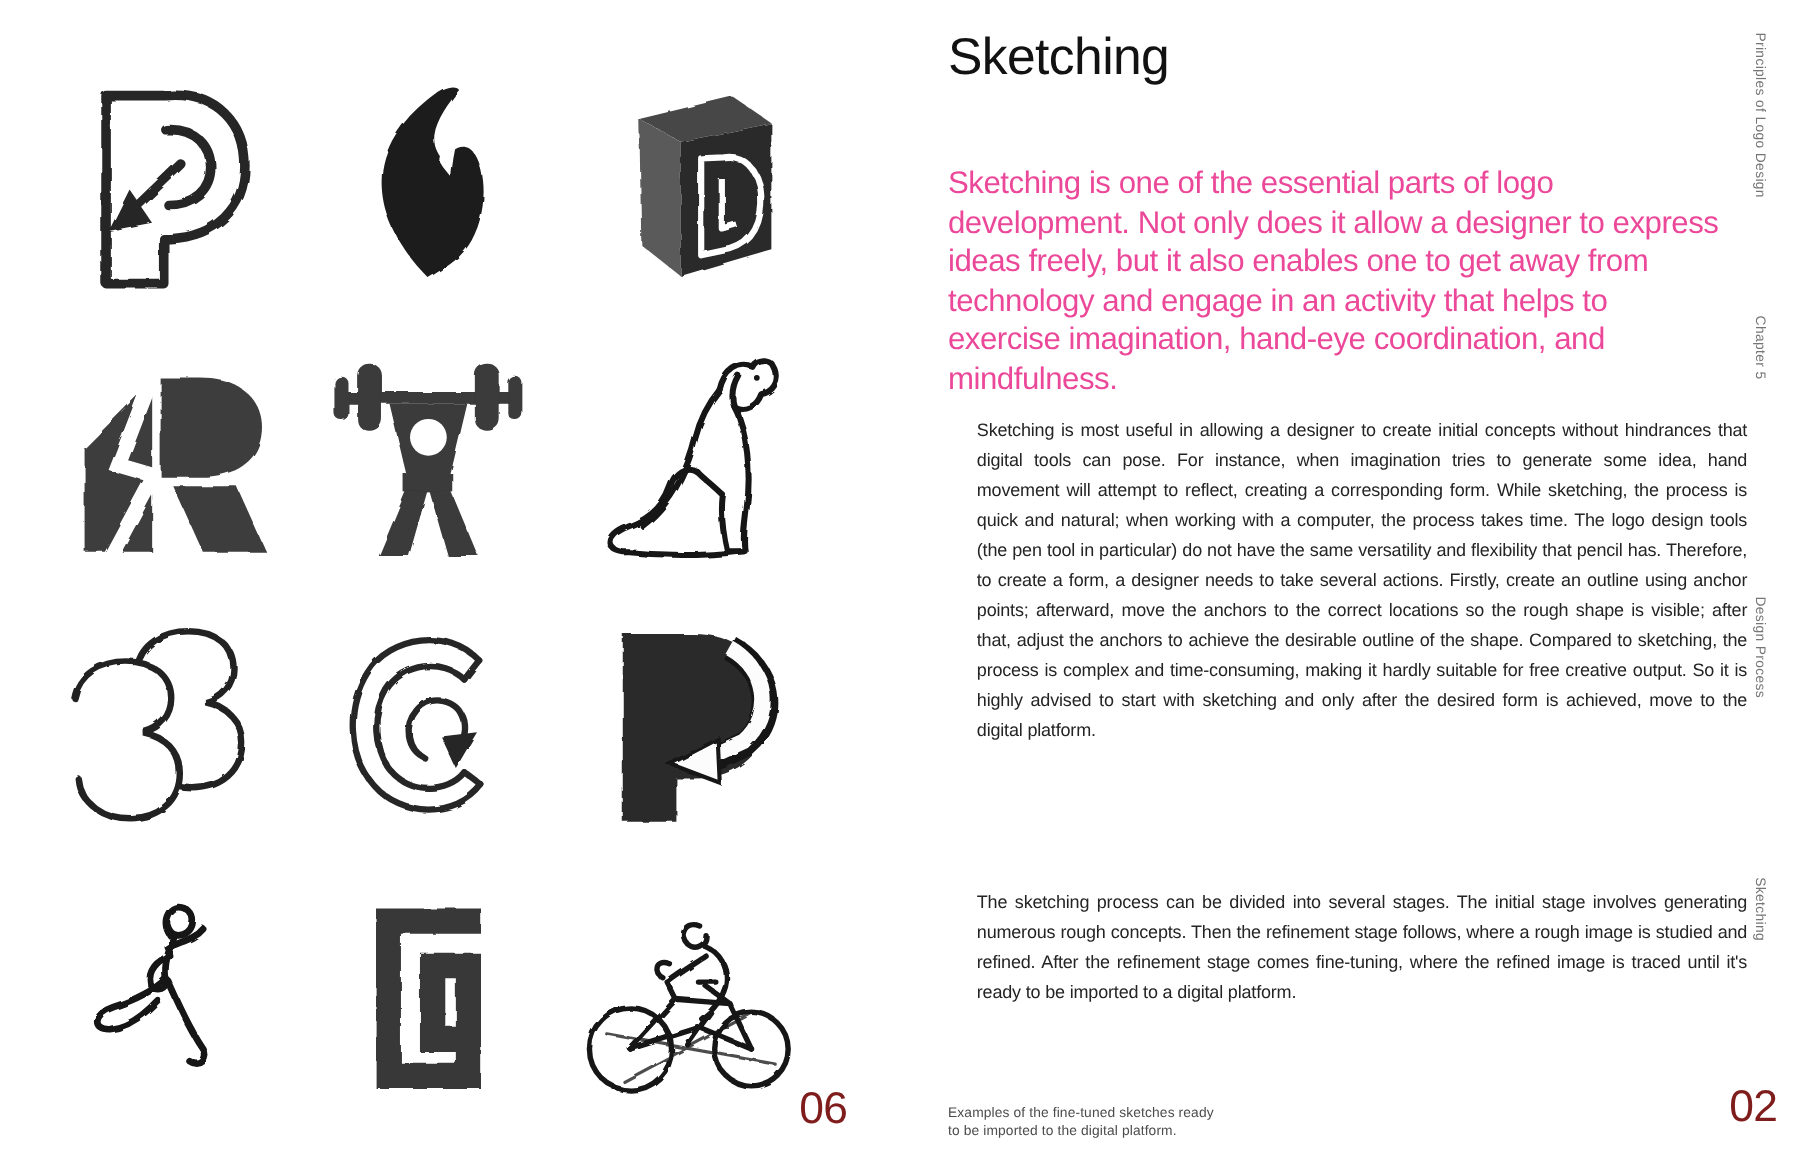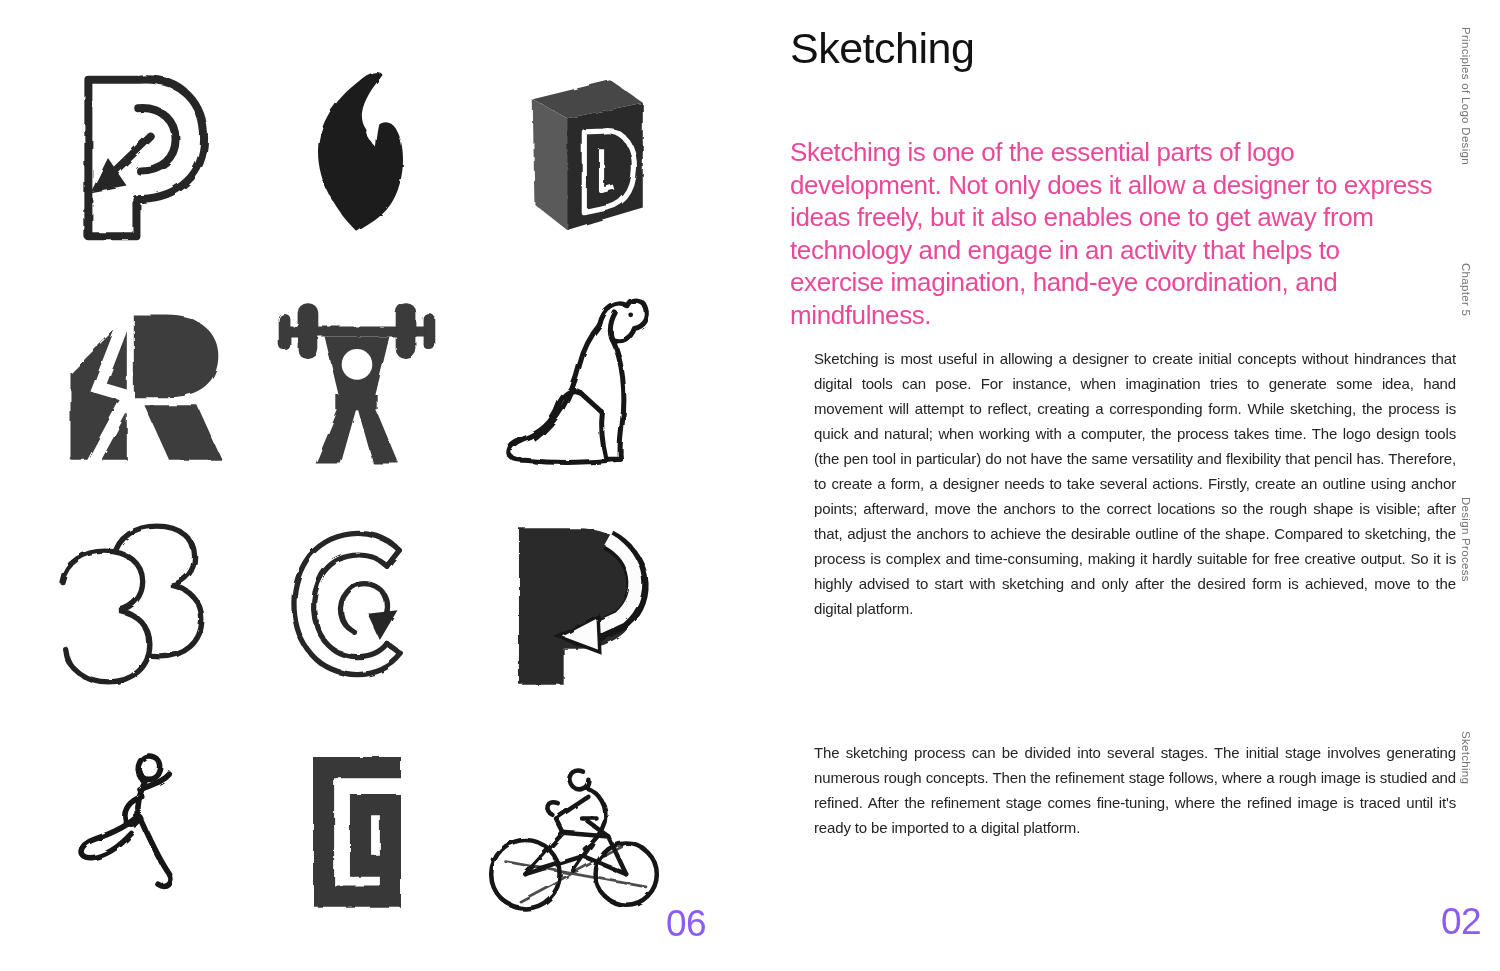--- a/index.html
+++ b/index.html
@@ -9,21 +9,21 @@
 
   
   .sketch-grid { position:absolute; left:32px; top:36px; width:650px; height:908px;
                  display:grid; grid-template-columns:repeat(3,1fr);
                  grid-template-rows:repeat(4,1fr);
                  align-items:center; justify-items:center; }
   .sketch-cell { display:flex; align-items:center; justify-content:center;
                  width:100%; height:100%; }
   .sketch-cell svg { display:block; }
 
-  .page-num { position:absolute; font-size:37px; letter-spacing:-0.5px; color:#8b5cf6;
+  .page-num { position:absolute; font-size:37px; letter-spacing:-0.5px; color:#7f1d1d;
               font-weight:400; }
   .page-num.left  { left:666px;  top:903px; }
   .page-num.right { left:1441px; top:901px; }
 
   
   .rp-title { position:absolute; left:790px; top:24px; font-size:43px; color:#121212;
               font-weight:400; letter-spacing:-0.5px; }
   .rp-intro { position:absolute; left:790px; top:136px; width:648px;
               font-size:26px; line-height:32.6px; letter-spacing:-0.4px;
               color:#ec4899; font-weight:400; }
@@ -224,20 +224,22 @@
   <div class="page-num left">06</div>
 
   <h1 class="rp-title">Sketching</h1>
 
   <p class="rp-intro">Sketching is one of the essential parts of logo development. Not only does it allow a designer to express ideas freely, but it also enables one to get away from technology and engage in an activity that helps to exercise imagination, hand-eye coordination, and mindfulness.</p>
 
   <p class="rp-body p1">Sketching is most useful in allowing a designer to create initial concepts without hindrances that digital tools can pose. For instance, when imagination tries to generate some idea, hand movement will attempt to reflect, creating a corresponding form. While sketching, the process is quick and natural; when working with a computer, the process takes time. The logo design tools (the pen tool in particular) do not have the same versatility and flexibility that pencil has. Therefore, to create a form, a designer needs to take several actions. Firstly, create an outline using anchor points; afterward, move the anchors to the correct locations so the rough shape is visible; after that, adjust the anchors to achieve the desirable outline of the shape. Compared to sketching, the process is complex and time-consuming, making it hardly suitable for free creative output. So it is highly advised to start with sketching and only after the desired form is achieved, move to the digital platform.</p>
 
   <p class="rp-body p2">The sketching process can be divided into several stages. The initial stage involves generating numerous rough concepts. Then the refinement stage follows, where a rough image is studied and refined. After the refinement stage comes fine-tuning, where the refined image is traced until it's ready to be imported to a digital platform.</p>
 
+  <p class="rp-caption">Examples of the fine-tuned sketches ready
+to be imported to the digital platform.</p>
 
   <div class="page-num right">02</div>
 
   <div class="side-label l1">Principles of Logo Design</div>
   <div class="side-label l2">Chapter 5</div>
   <div class="side-label l3">Design Process</div>
   <div class="side-label l4">Sketching</div>
 
 </div>
 

